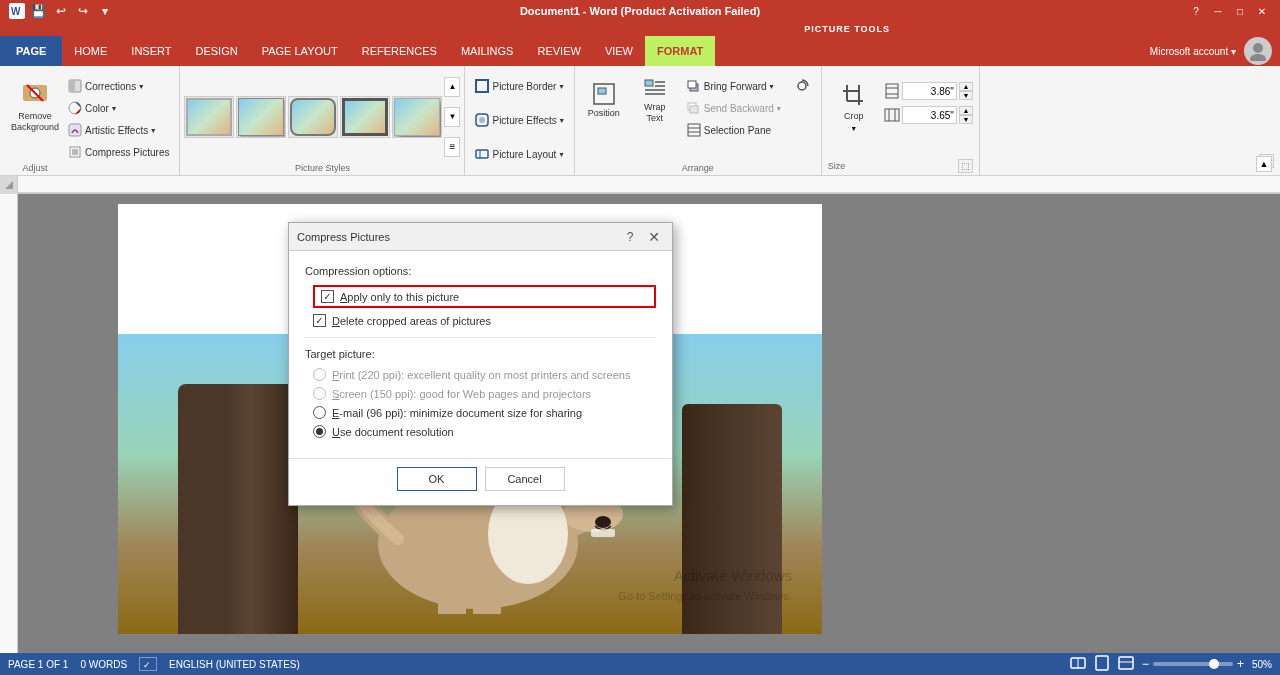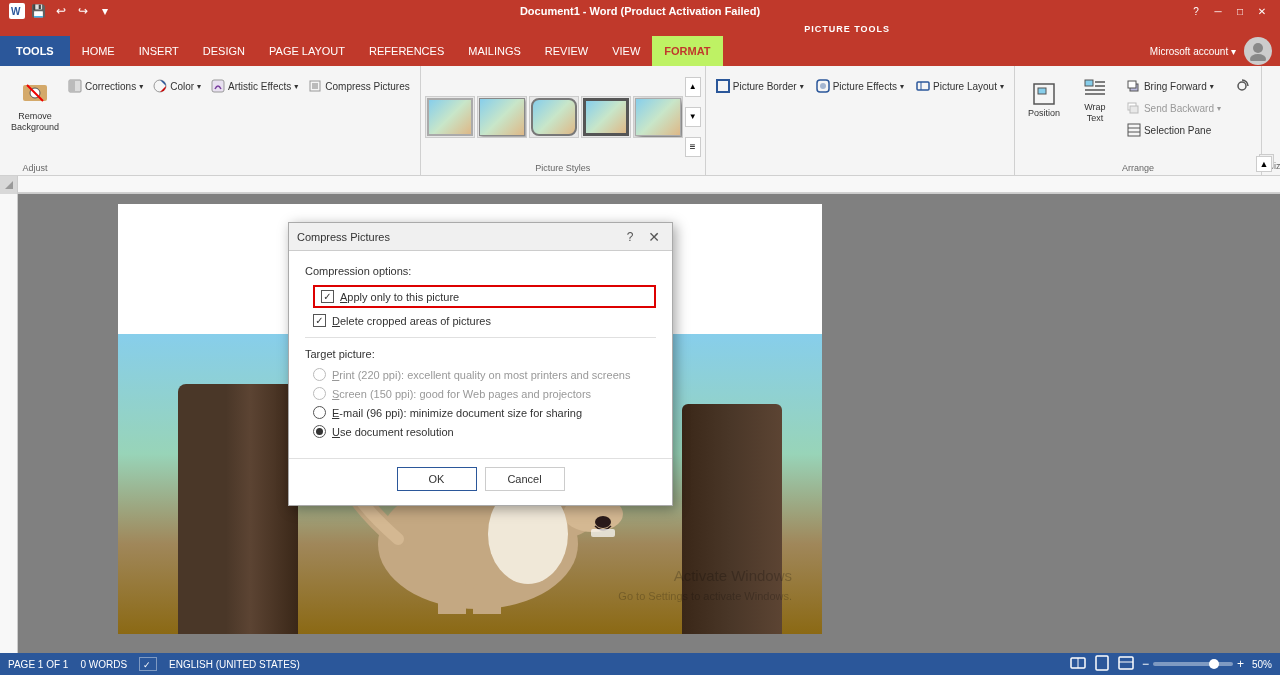--- a/index.html
+++ b/index.html
@@ -393,21 +393,21 @@
     <div class="title-btn">□</div>
     <div class="title-btn">✕</div>
   </div>
 </div>
 
 <div style="height:14px; background:#c0392b; display:flex; align-items:center; justify-content:center; position:relative;">
   <span style="position:absolute; right:390px; font-size:9px; color:white; font-weight:600; letter-spacing:1px;">PICTURE TOOLS</span>
 </div>
 
 <div class="menu-bar">
-  <div class="menu-file">TOOLS</div>
+  <div class="menu-file">PAGE</div>
   <div class="menu-tab">HOME</div>
   <div class="menu-tab">INSERT</div>
   <div class="menu-tab">DESIGN</div>
   <div class="menu-tab">PAGE LAYOUT</div>
   <div class="menu-tab">REFERENCES</div>
   <div class="menu-tab">MAILINGS</div>
   <div class="menu-tab">REVIEW</div>
   <div class="menu-tab">VIEW</div>
   <div class="menu-tab active">FORMAT</div>
   <div class="menu-bar-right">
@@ -431,21 +431,21 @@
           <svg width="28" height="28" viewBox="0 0 28 28">
             <rect x="2" y="6" width="24" height="16" rx="2" fill="#d4a96a"></rect>
             <circle cx="14" cy="14" r="5" fill="white" stroke="#555" stroke-width="1"></circle>
             <path d="M6 6 L22 22" stroke="#e00" stroke-width="2"></path>
           </svg>
         </div>
         <div class="btn-label" style="font-size:9px; text-align:center; color:#333; line-height:1.2;">Remove<br>Background</div>
       </div>
       <div class="ribbon-group-label">Adjust</div>
     </div>
-    <div style="display:flex; flex-direction:row; gap:2px; padding-top:6px;">
+    <div style="display:flex; flex-direction:column; gap:2px; padding-top:6px;">
       <div class="rb-btn-small">
         <svg width="14" height="14" viewBox="0 0 14 14">
             <rect x="1" y="1" width="12" height="12" rx="1" fill="#ddd" stroke="#999" stroke-width="1"></rect>
             <rect x="1" y="1" width="6" height="12" rx="1" fill="#bbb"></rect>
           </svg>
         <span>Corrections</span>
         <span style="font-size:8px;">▾</span>
       </div>
       <div class="rb-btn-small">
         <svg width="14" height="14" viewBox="0 0 14 14">
@@ -504,21 +504,21 @@
           <div class="scroll-arrow" style="font-size:10px;">≡</div>
         </div>
       </div>
       <div class="ribbon-group-label">Picture Styles
         <span style="cursor:pointer; margin-left:2px; font-size:9px; position:absolute; right:6px; top:88px; border:1px solid #ccc; padding:1px 2px; background:#f0f0f0;">⬚</span>
       </div>
     </div>
   </div>
 
   <div class="ribbon-group" style="padding-top:10px;">
-    <div style="display:flex; flex-direction:row; gap:4px; flex:1;">
+    <div style="display:flex; flex-direction:column; gap:14px; flex:1;">
       <div class="rb-btn-small">
         <svg width="14" height="14" viewBox="0 0 14 14">
             <rect x="1" y="1" width="12" height="12" fill="none" stroke="#2b579a" stroke-width="2"></rect>
           </svg>
         <span>Picture Border</span>
         <span style="font-size:8px;">▾</span>
       </div>
       <div class="rb-btn-small">
         <svg width="14" height="14" viewBox="0 0 14 14">
             <rect x="1" y="1" width="12" height="12" rx="3" fill="none" stroke="#2b579a" stroke-width="1.5"></rect>

